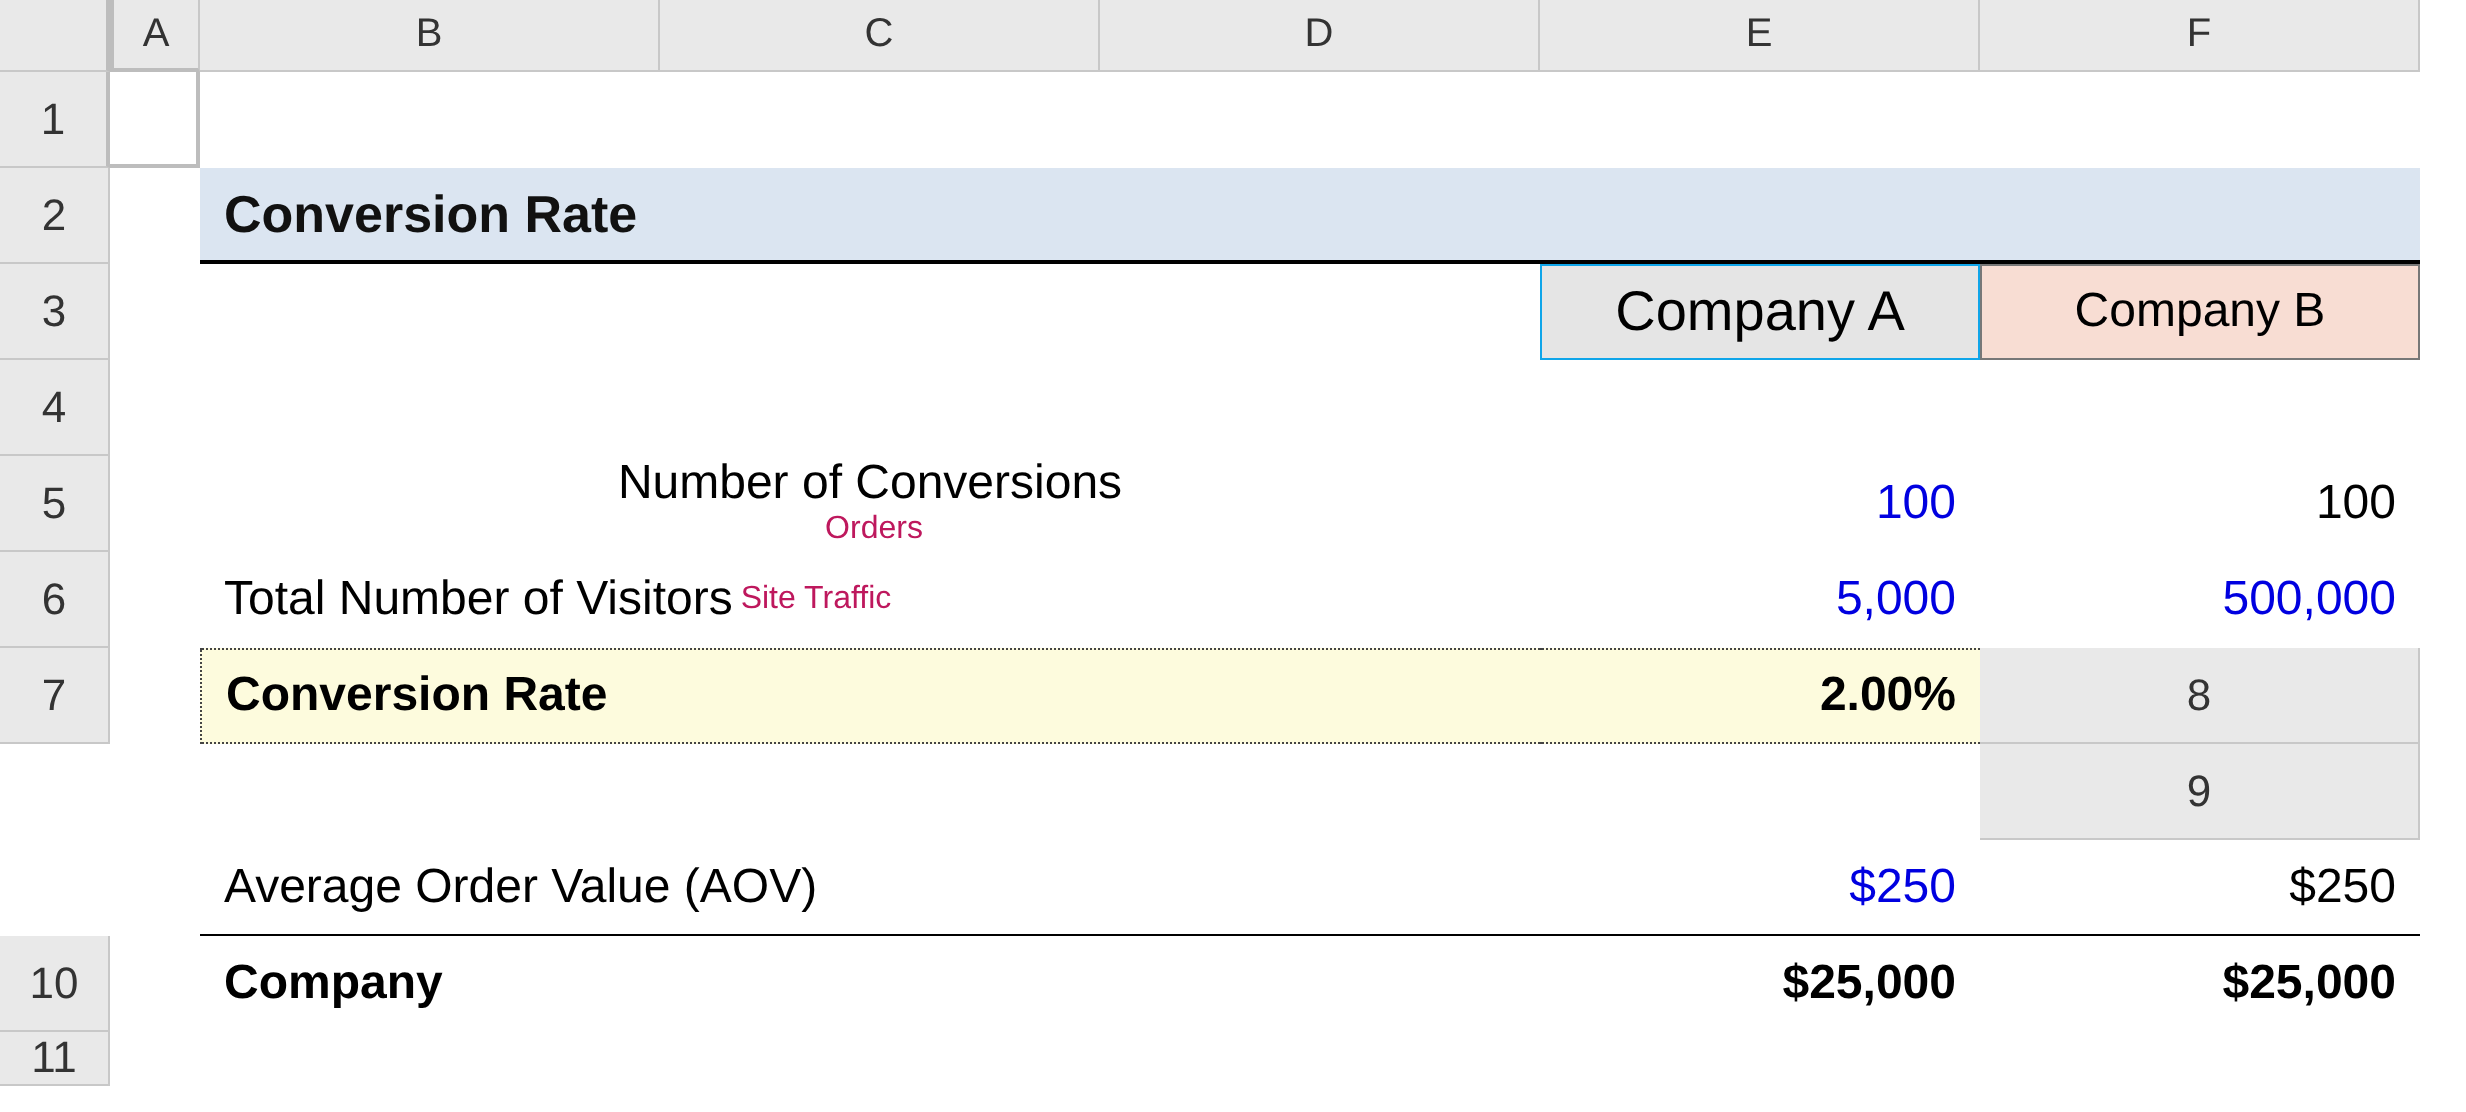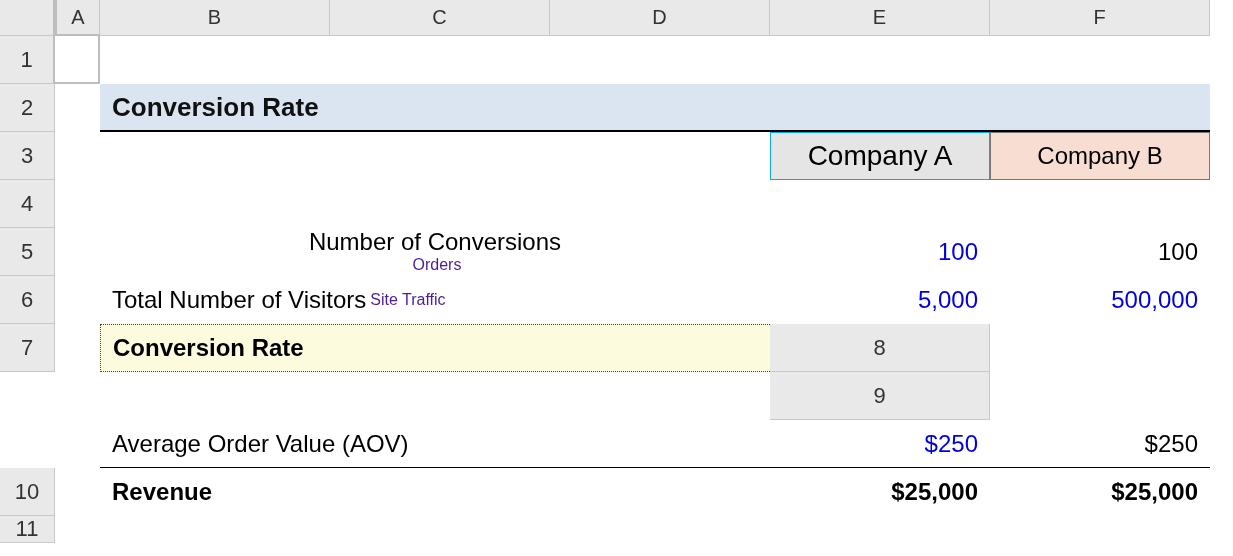--- a/index.html
+++ b/index.html
@@ -54,21 +54,21 @@
   }
   .dashed-top { border-top: 1px dotted #444; }
   .dashed-bottom { border-bottom: 1px dotted #444; }
   .dashed-left { border-left: 1px dotted #444; }
   .dashed-right { border-right: 1px dotted #444; }
   .thin-bottom { border-bottom: 1px solid #000; }
   .sub {
     font-size: 16px;
     vertical-align: sub;
     padding-left: 4px;
-    color:#4c1d95;
+    color:#be185d;
   }
   .sel-border-r { border-right: 2px solid #bdbdbd;}
   .sel-border-bl { border-bottom: 2px solid #bdbdbd; border-left: 2px solid #bdbdbd;}
 </style>
 </head>
 <body>
 
 <div class="sheet">
 
   <div class="corner sel-border-r"></div>
@@ -121,38 +121,39 @@
   <div class="cell" style="grid-column:3 / span 3;">
     <span>Total Number of Visitors</span>
     <span class="sub">Site Traffic</span>
   </div>
   <div class="cell right blue">5,000</div>
   <div class="cell right blue">500,000</div>
 
   <div class="rowhdr">7</div>
   <div class="cell"></div>
   <div class="cell bold highlight dashed-top dashed-bottom dashed-left" style="grid-column:3 / span 3;">Conversion Rate</div>
+  <div class="cell right bold highlight dashed-top dashed-bottom">2.00%</div>
 
   <div class="rowhdr">8</div>
   <div class="cell"></div>
   <div class="cell"></div>
   <div class="cell"></div>
   <div class="cell"></div>
   <div class="cell"></div>
   <div class="cell"></div>
 
   <div class="rowhdr">9</div>
   <div class="cell"></div>
   <div class="cell thin-bottom" style="grid-column:3 / span 3;">Average Order Value (AOV)</div>
   <div class="cell right blue thin-bottom">$250</div>
   <div class="cell right thin-bottom">$250</div>
 
   <div class="rowhdr">10</div>
   <div class="cell"></div>
-  <div class="cell bold" style="grid-column:3 / span 3;">Revenue</div>
+  <div class="cell bold" style="grid-column:3 / span 3;">Company</div>
   <div class="cell right bold">$25,000</div>
   <div class="cell right bold">$25,000</div>
 
   <div class="rowhdr">11</div>
   <div class="cell"></div>
   <div class="cell"></div>
   <div class="cell"></div>
   <div class="cell"></div>
   <div class="cell"></div>
   <div class="cell"></div>

